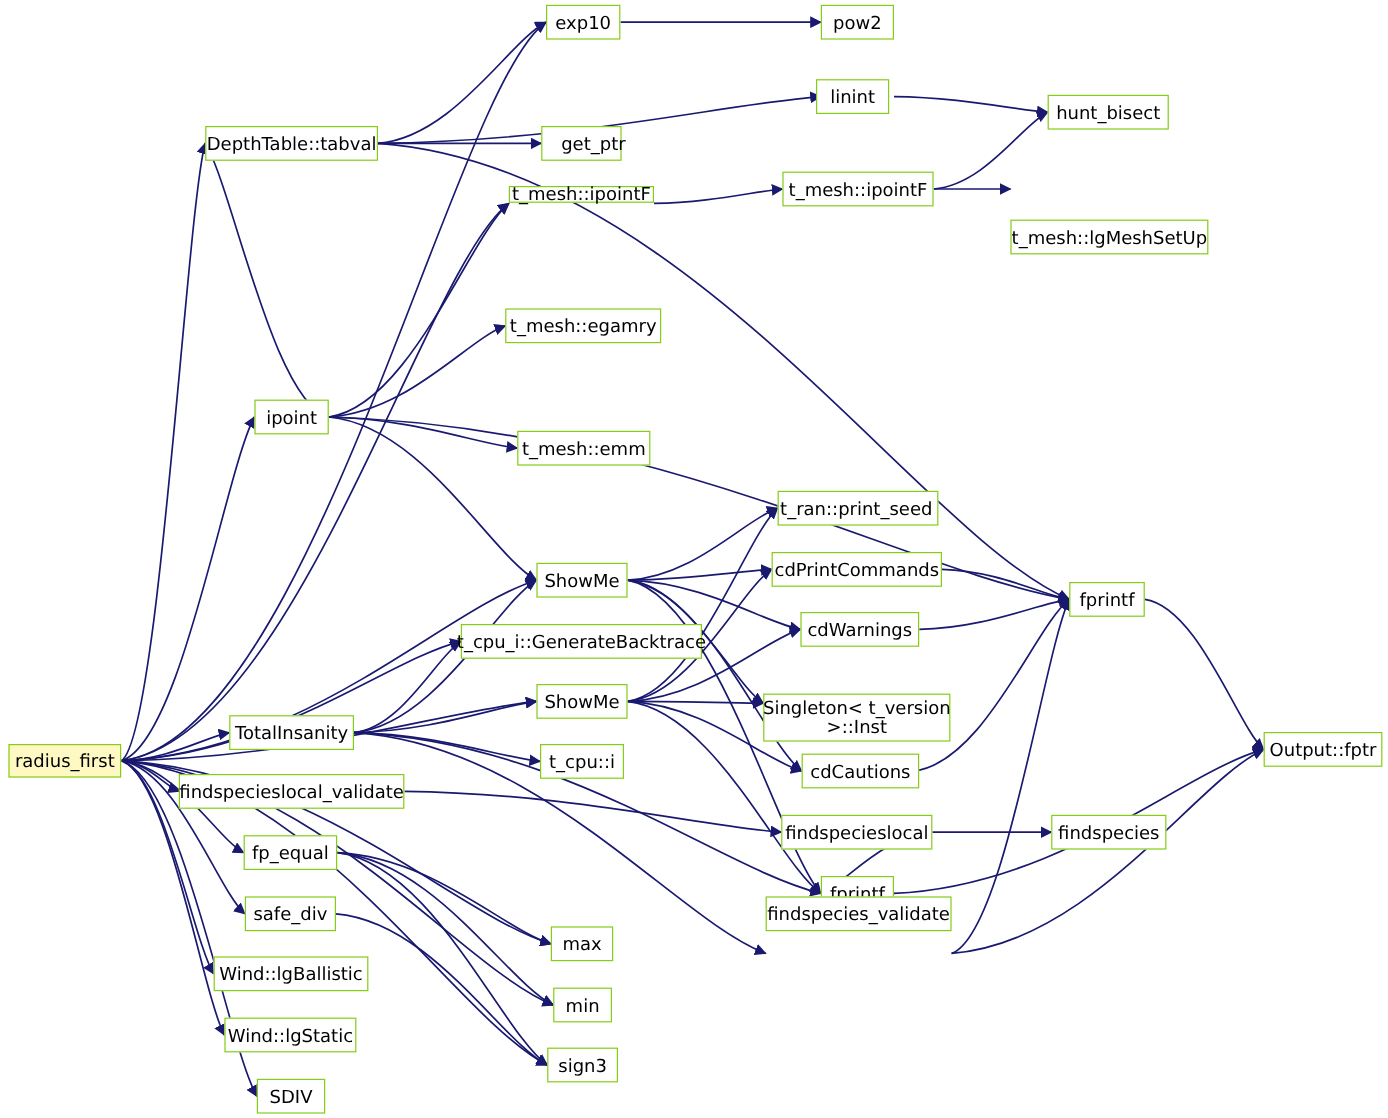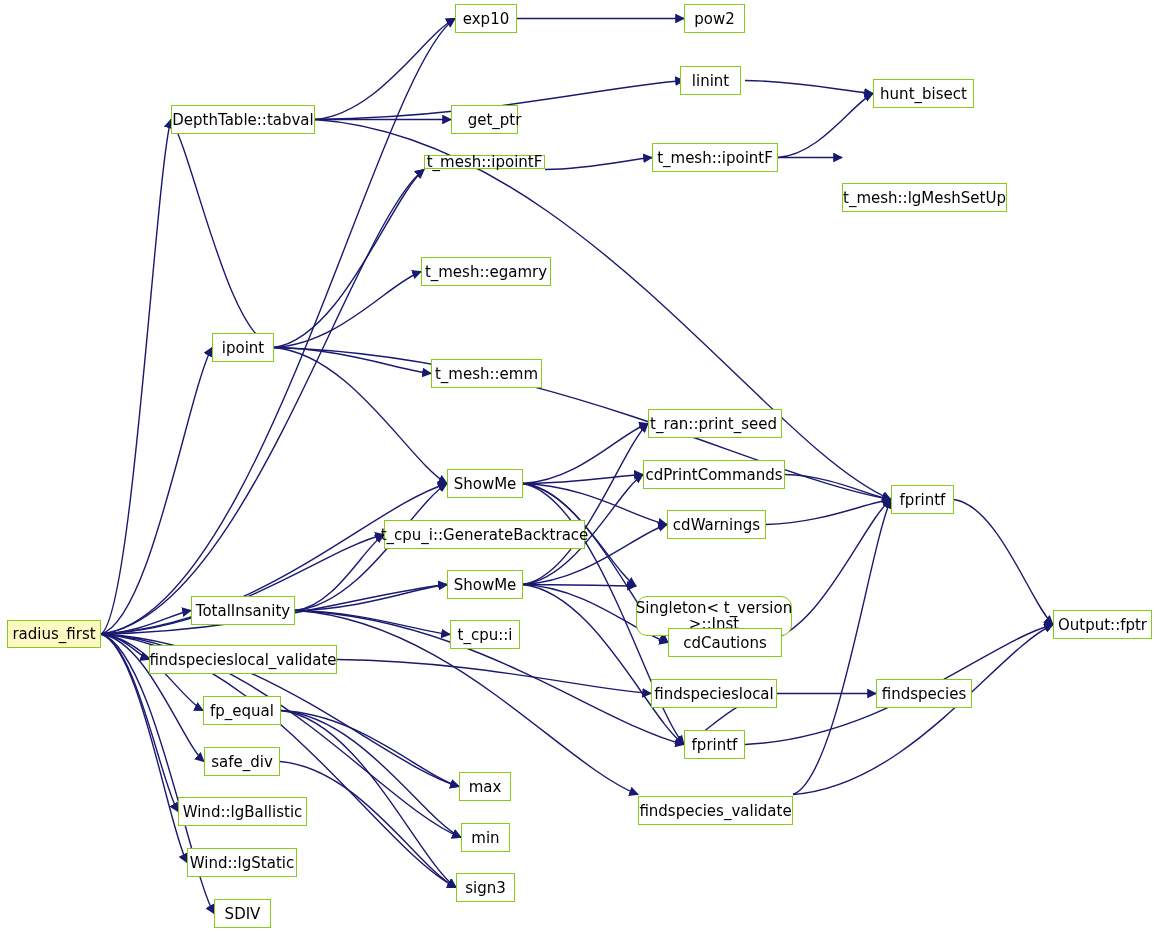--- a/index.html
+++ b/index.html
@@ -105,33 +105,33 @@
       <div class="node" style="left: 421px; top: 257px; width: 130px; height: 29px;"><span>t_mesh::egamry</span></div>
       <div class="node" style="left: 212px; top: 333px; width: 62px; height: 29px;"><span>ipoint</span></div>
       <div class="node" style="left: 431px; top: 359px; width: 111px; height: 29px;"><span>t_mesh::emm</span></div>
       <div class="node" style="left: 648px; top: 409px; width: 134px; height: 29px; justify-content: flex-end;"><span>t_ran::print_seed</span></div>
       <div class="node" style="left: 643px; top: 460px; width: 142px; height: 29px;"><span>cdPrintCommands</span></div>
       <div class="node" style="left: 447px; top: 469px; width: 76px; height: 29px;"><span>ShowMe</span></div>
       <div class="node" style="left: 667px; top: 510px; width: 99px; height: 29px;"><span>cdWarnings</span></div>
       <div class="node" style="left: 891px; top: 485px; width: 63px; height: 29px;"><span>fprintf</span></div>
       <div class="node" style="left: 384px; top: 520px; width: 201px; height: 29px;"><span>t_cpu_i::GenerateBacktrace</span></div>
       <div class="node" style="left: 447px; top: 570px; width: 76px; height: 29px;"><span>ShowMe</span></div>
-      <div class="node" style="left: 636px; top: 596px; width: 156px; height: 40px; border-radius: 11px;"><span>Singleton&lt; t_version
+      <div class="node" style="left: 636px; top: 578px; width: 156px; height: 40px;"><span>Singleton&lt; t_version
 &gt;::Inst</span></div>
       <div class="node" style="left: 191px; top: 596px; width: 104px; height: 29px;"><span>TotalInsanity</span></div>
       <div class="node" style="left: 450px; top: 620px; width: 70px; height: 29px;"><span>t_cpu::i</span></div>
-      <div class="node" style="left: 668px; top: 628px; width: 114px; height: 29px;"><span>cdCautions</span></div>
+      <div class="node" style="left: 668px; top: 628px; width: 98px; height: 29px;"><span>cdCautions</span></div>
       <div class="node" style="left: 1053px; top: 610px; width: 99px; height: 29px; text-align: right;"><span>Output::fptr</span></div>
       <div class="node" style="left: 149px; top: 645px; width: 188px; height: 29px;"><span>findspecieslocal_validate</span></div>
       <div class="node" style="left: 651px; top: 679px; width: 126px; height: 29px;"><span>findspecieslocal</span></div>
       <div class="node" style="left: 876px; top: 679px; width: 96px; height: 29px;"><span>findspecies</span></div>
       <div class="node" style="left: 203px; top: 696px; width: 78px; height: 29px;"><span>fp_equal</span></div>
       <div class="node" style="left: 684px; top: 730px; width: 61px; height: 29px;"><span>fprintf</span></div>
       <div class="node" style="left: 204px; top: 747px; width: 76px; height: 29px;"><span>safe_div</span></div>
       <div class="node" style="left: 459px; top: 772px; width: 52px; height: 29px;"><span>max</span></div>
-      <div class="node" style="left: 638px; top: 796px; width: 155px; height: 29px;"><span>findspecies_validate</span></div>
+      <div class="node" style="left: 638px; top: 747px; width: 155px; height: 29px;"><span>findspecies_validate</span></div>
       <div class="node" style="left: 178px; top: 797px; width: 129px; height: 29px;"><span>Wind::lgBallistic</span></div>
       <div class="node" style="left: 461px; top: 823px; width: 49px; height: 29px;"><span>min</span></div>
       <div class="node" style="left: 187px; top: 848px; width: 110px; height: 29px;"><span>Wind::lgStatic</span></div>
       <div class="node" style="left: 456px; top: 873px; width: 59px; height: 29px;"><span>sign3</span></div>
       <div class="node" style="left: 214px; top: 899px; width: 57px; height: 29px;"><span>SDIV</span></div>
     </div>
 </div>
 
 </body></html>

